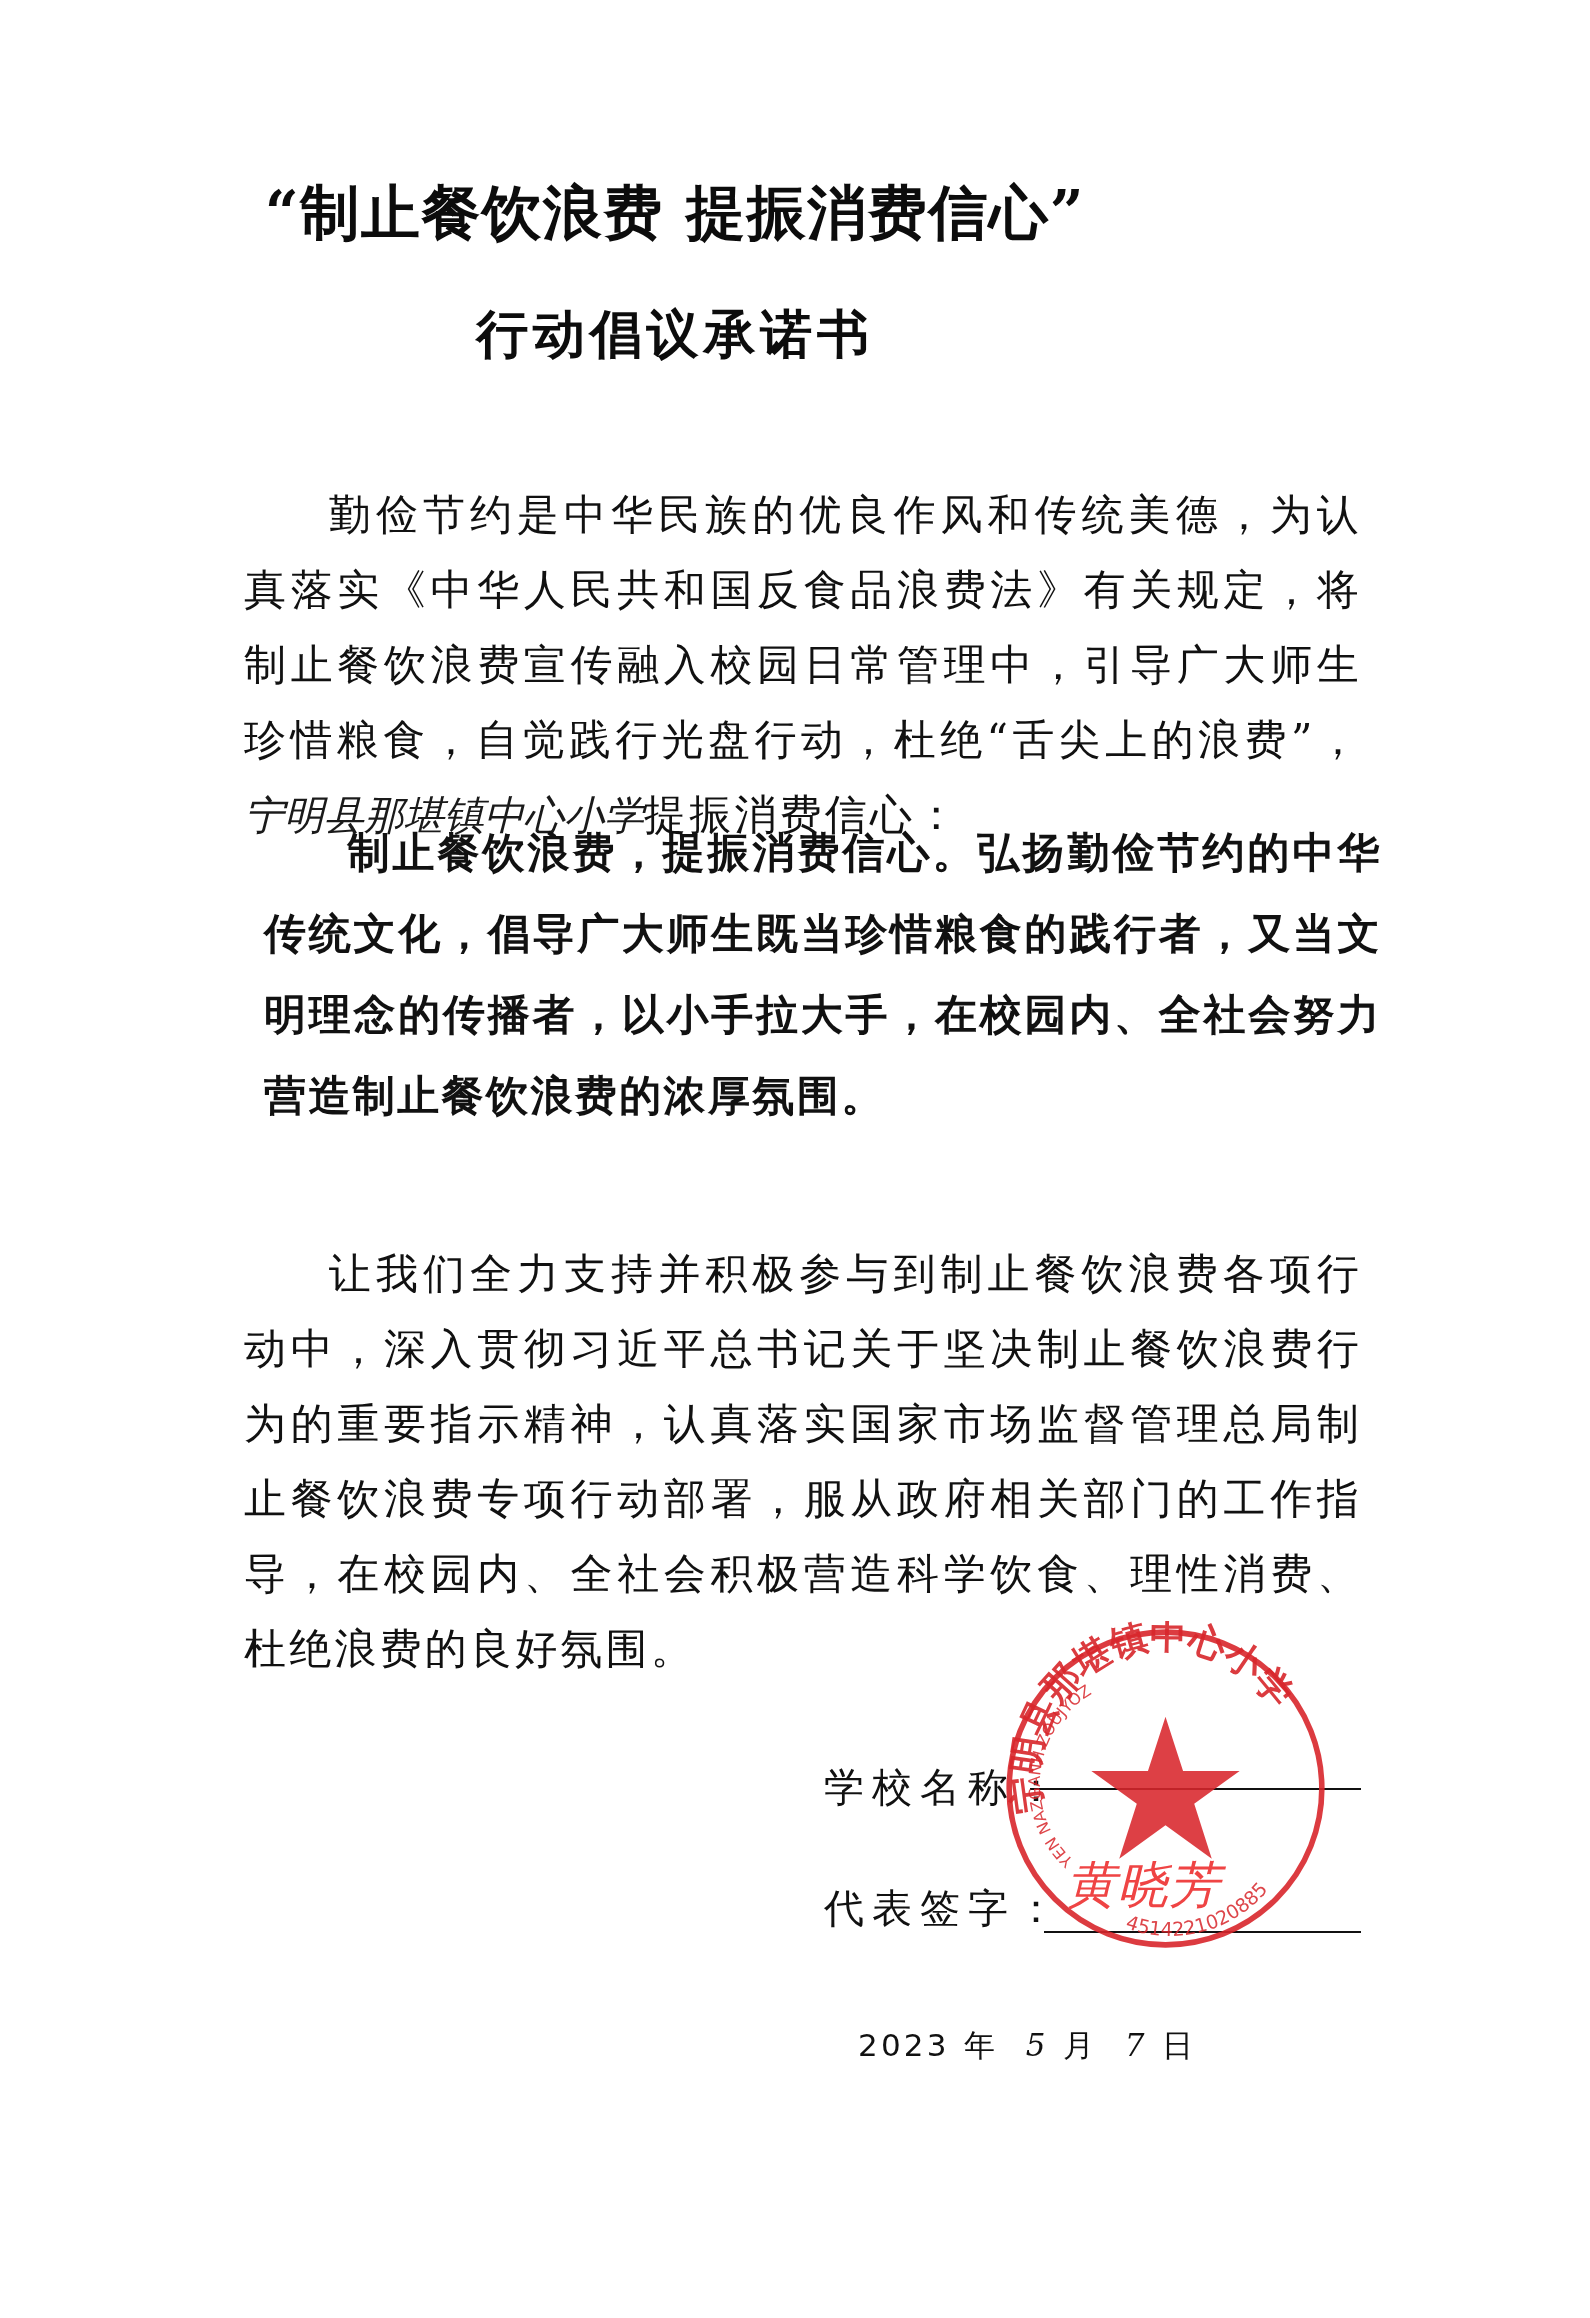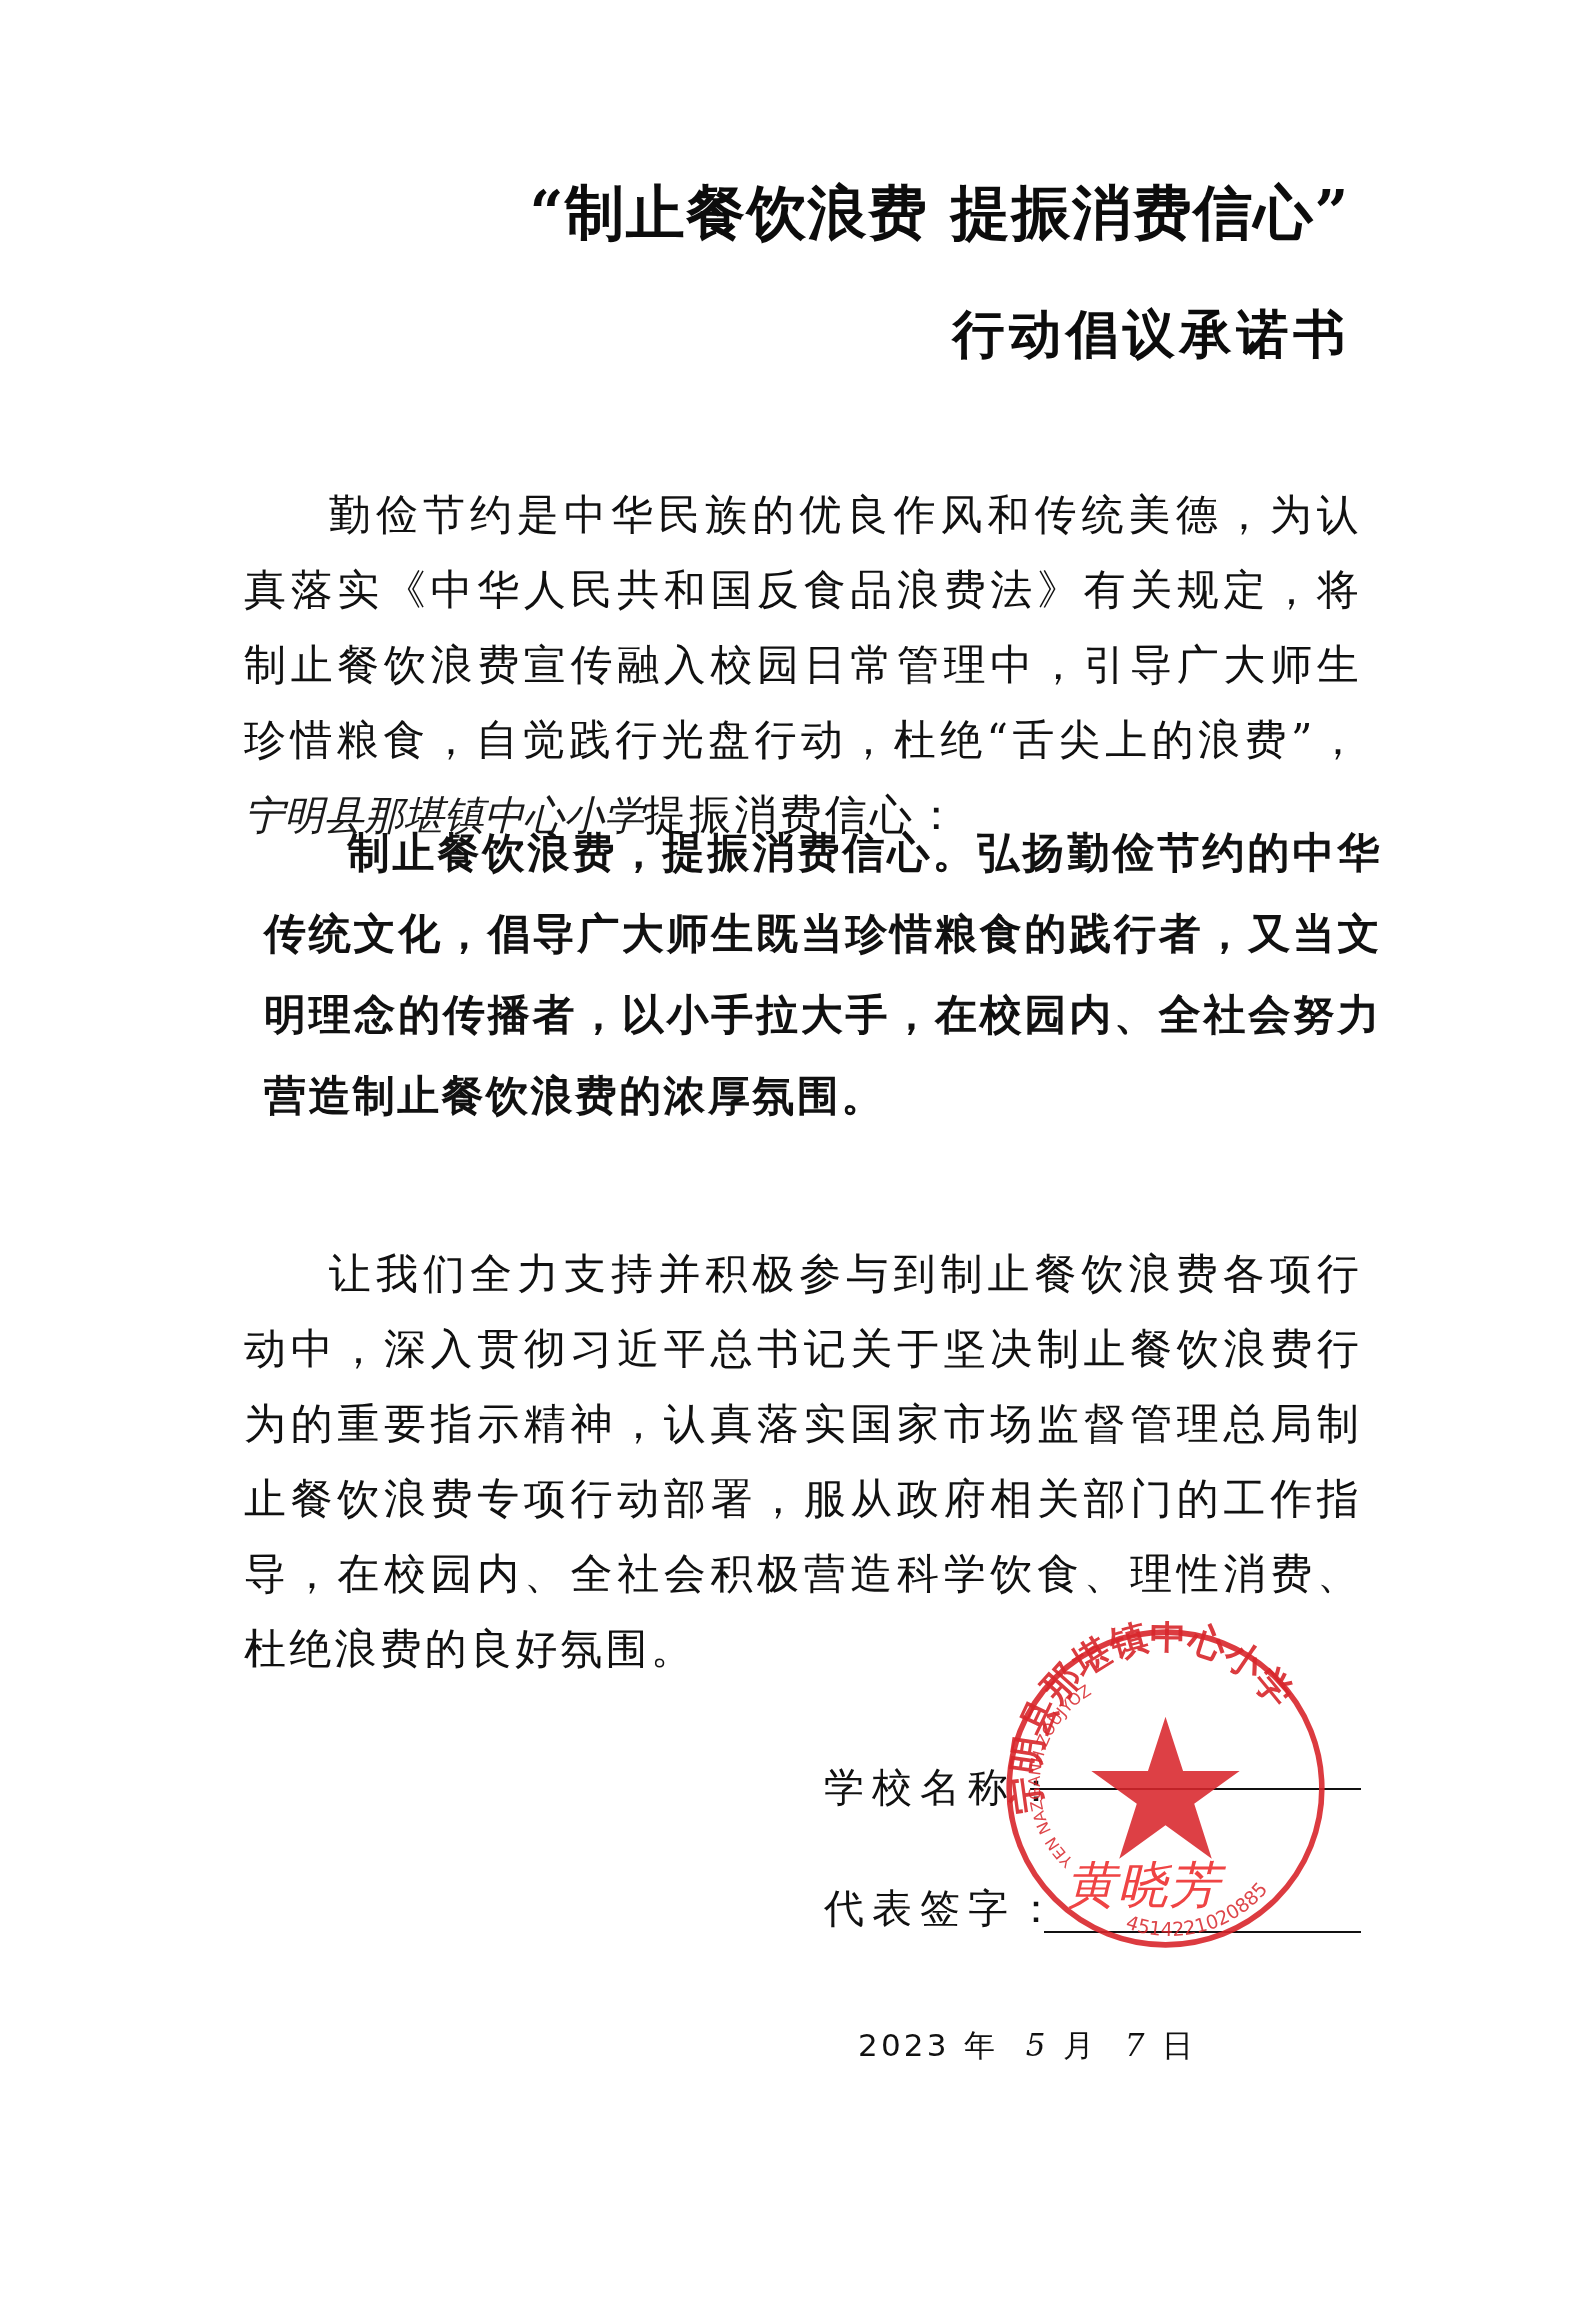--- a/index.html
+++ b/index.html
@@ -1,18 +1,18 @@
 <!DOCTYPE html>
 <html style="font-size:12.8px"><head>
 <meta charset="utf-8">
 <style>
   html, body { margin: 0; padding: 0; background: #ffffff; }
   body { width: 1590px; height: 2319px; position: relative; overflow: hidden;
          font-family: "DejaVu Serif", "Liberation Serif", serif; color: #111; }
-  .title { position: absolute; left: 0; width: 1350px; text-align: right;
+  .title { position: absolute; left: 0; width: 1350px; text-align: center;
            font-family: "DejaVu Serif", serif; font-weight: bold; color: #0c0c0c; }
   .title1 { top: 174px; font-size: 59px; letter-spacing: 1.6px; }
   .title2 { top: 300px; font-size: 52px; letter-spacing: 4.8px; }
   .para { position: absolute; left: 244px; width: 1118px; font-size: 42px;
           line-height: 75px; letter-spacing: 3.2px; text-align: justify; }
   .para .indent { display: inline-block; width: 83px; }
   .p1 { top: 477px; font-family: "DejaVu Serif", serif; }
   .p2 { top: 812px; font-family: "DejaVu Sans", sans-serif; font-weight: bold; line-height: 81px; letter-spacing: 2.4px; margin-left: 20px; }
   .p3 { top: 1236px; font-family: Liberation Sans, sans-serif; line-height: 75px; }
   .hand { font-family: "DejaVu Serif", serif; font-style: italic; letter-spacing: 0px; font-size: 40px; color:#1a1a1a; }

